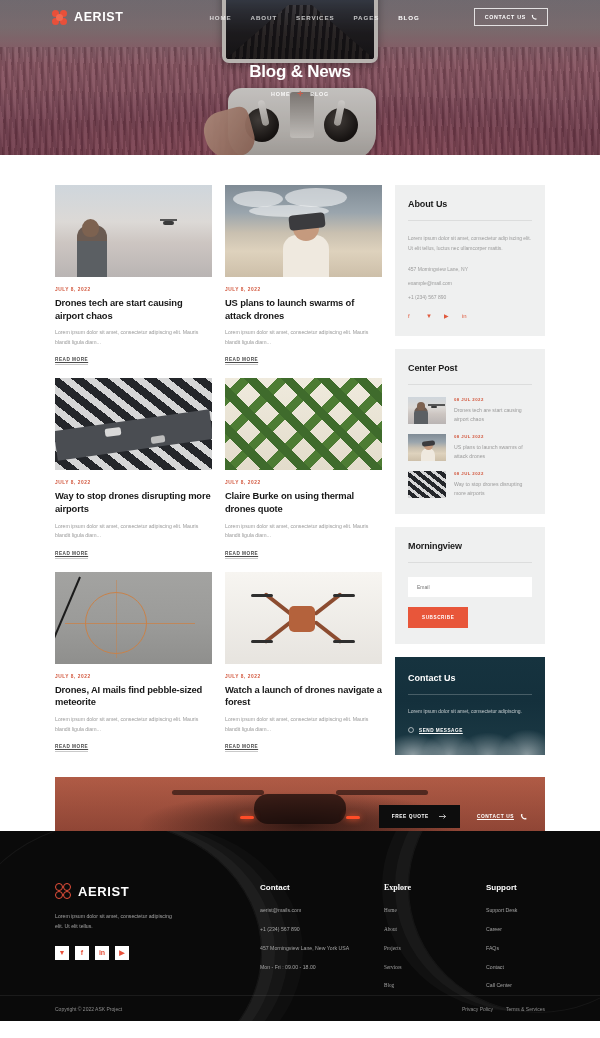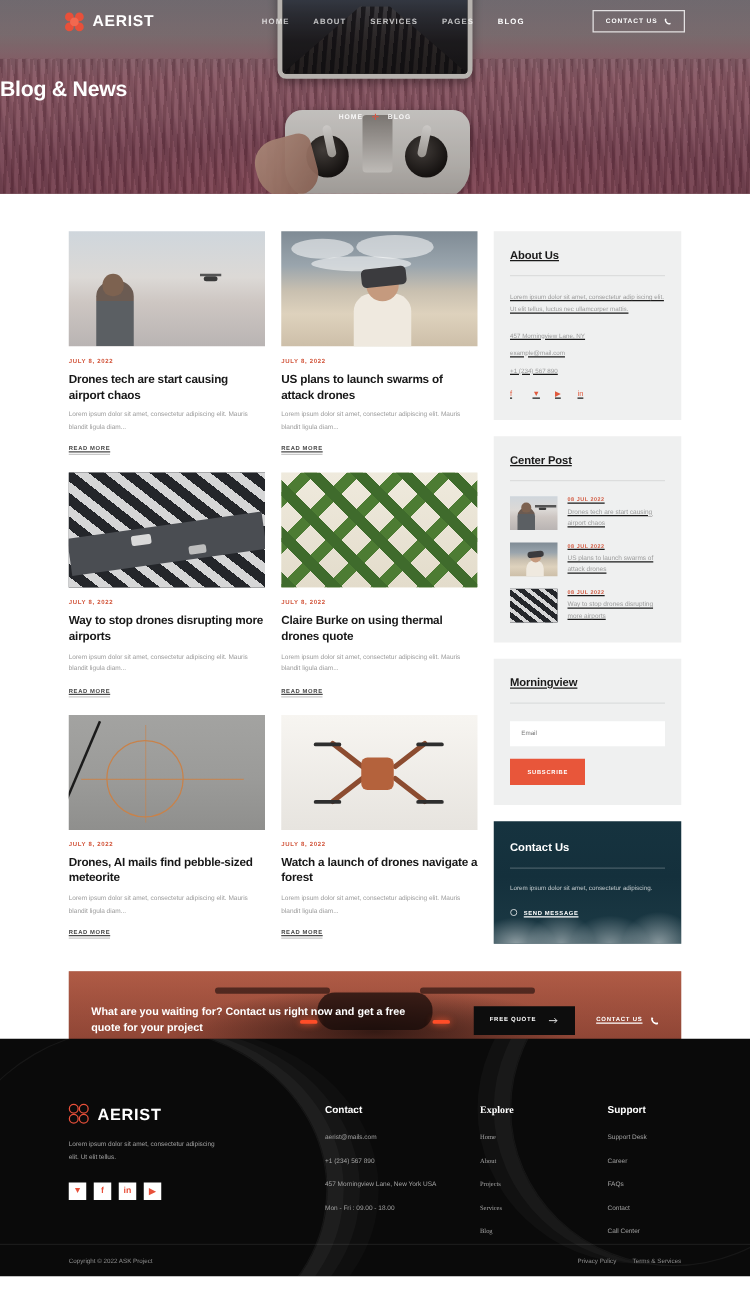--- a/index.html
+++ b/index.html
@@ -125,21 +125,21 @@
   .btn-contact-top {
     margin-left:auto;
     border:1px solid rgba(255,255,255,.8);
     color:#fff; font-size:5.3px; letter-spacing:.7px; font-weight:bold;
     padding:5px 10px;
     display:flex; align-items:center; gap:5px;
     background:transparent;
   }
   .hero-center {
     position:absolute; left:0; right:0; top:62px;
-    z-index:9;
+    text-align:center; z-index:9;
   }
   .hero-title { color:#fff; font-size:17px; font-weight:bold; letter-spacing:-.2px; }
   .crumbs { margin-top:8px; display:flex; justify-content:center; align-items:center; gap:7px; }
   .crumbs a { color:rgba(255,255,255,.9); font-size:5.4px; font-weight:bold; letter-spacing:.8px; text-decoration:none;}
   .crumbs .sep { color:#e8503a; font-size:7px; }
 
   
   .main {
     display:flex; gap:13px;
     padding: 30px 55px 0 55px;
@@ -209,21 +209,21 @@
   .img-f .a1{left:36px;top:30px;transform:rotate(38deg);}
   .img-f .a2{left:86px;top:30px;transform:rotate(-38deg);}
   .img-f .a3{left:36px;top:58px;transform:rotate(-38deg);}
   .img-f .a4{left:86px;top:58px;transform:rotate(38deg);}
   .img-f .prop{position:absolute;width:22px;height:3px;background:#2e2e2e;border-radius:2px;}
   .img-f .p1{left:26px;top:22px;} .img-f .p2{left:108px;top:22px;}
   .img-f .p3{left:26px;top:68px;} .img-f .p4{left:108px;top:68px;}
 
   
   .sidebar { width:150px; display:flex; flex-direction:column; gap:13px; }
-  .widget { background:#eff0f0; padding:14px 13px 16px 13px;text-decoration:underline; }
+  .widget { background:#eff0f0; padding:14px 13px 16px 13px; }
   .widget-title {
     font-size:9px; font-weight:bold; color:#1a1a1a; letter-spacing:-.1px;
   }
   .widget-rule { height:1px; background:#dcdddd; margin:11px 0 12px 0; }
   .w-text { font-size:5px; line-height:2.05; color:#9b9b9b; }
   .w-contact { margin-top:12px; display:flex; flex-direction:column; gap:8px; }
   .w-contact div { font-size:5px; color:#9b9b9b; }
   .w-social { margin-top:13px; display:flex; gap:11px; }
   .w-social i {
     width:7px; height:7px; display:inline-block;
@@ -576,21 +576,20 @@
 
 <div class="cta-wrap">
   <div class="cta">
     <div class="drone-sil">
       <span class="bar bl"></span>
         <span class="bar br"></span>
       <span class="hull"></span>
       <span class="led ll"></span>
         <span class="led lr"></span>
     </div>
-    <div class="cta-text">What are you waiting for? Contact us right now and get a free quote for your project</div>
     <div class="cta-actions">
       <button class="btn-quote">
         <span>FREE QUOTE</span>
         <svg width="8" height="5" viewBox="0 0 16 10">
           <path d="M0 5h13M9 1l4 4-4 4" stroke="#fff" stroke-width="1.4" fill="none"></path>
         </svg>
       </button>
       <a class="cta-contact" href="#">
         <span>CONTACT US</span>
         <svg width="7" height="7" viewBox="0 0 16 16">

